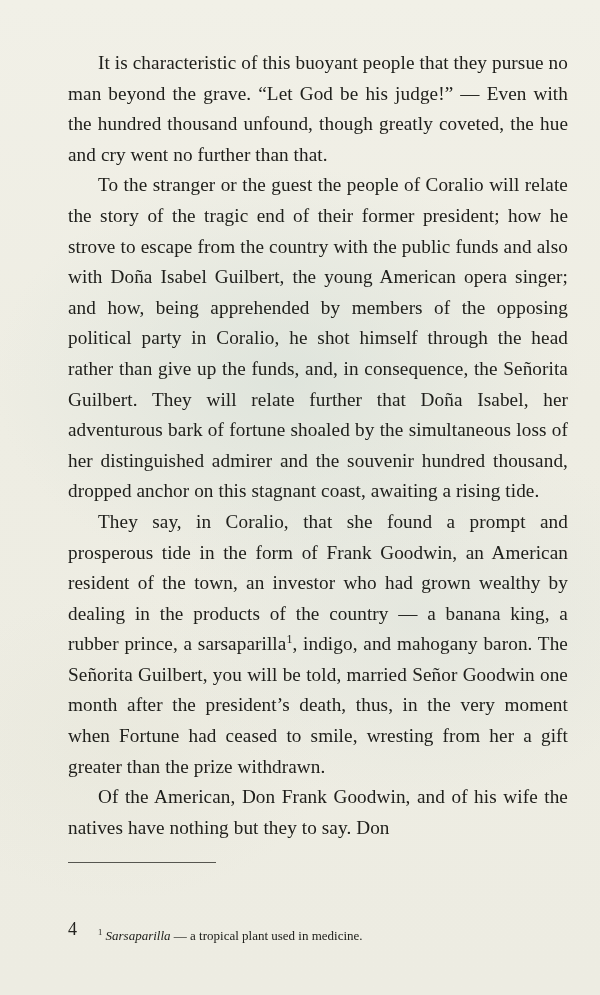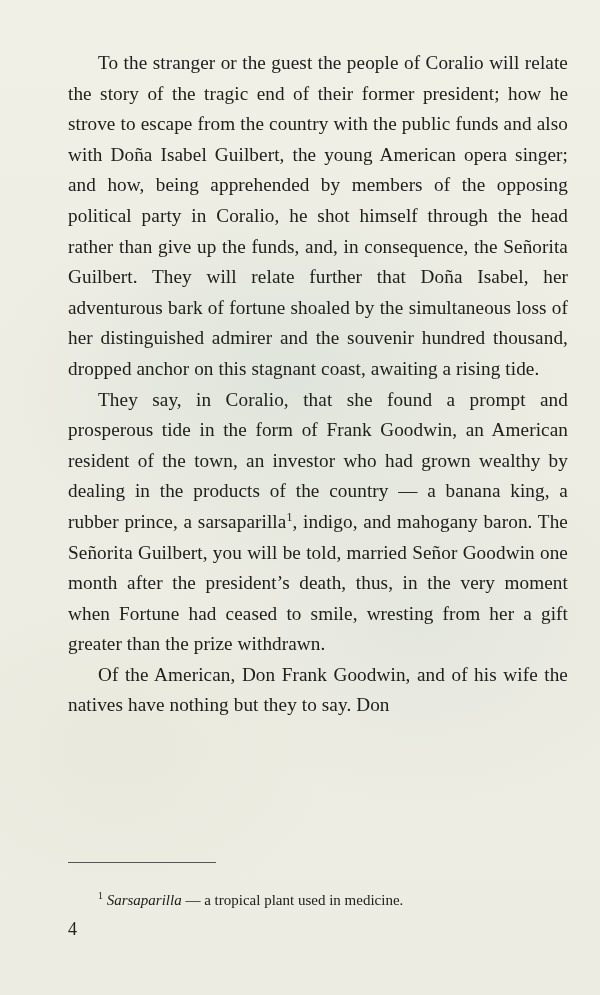--- a/index.html
+++ b/index.html
@@ -56,23 +56,23 @@
     left: 68px;
     top: 862px;
     width: 148px;
     height: 1px;
     background: #3b3b35;
     opacity: 0.85;
   }
   .footnote {
     position: absolute;
     left: 68px;
-    top: 888px;
+    top: 924px;
     width: 500px;
-    font-size: 15px;
+    font-size: 13px;
     line-height: 24px;
     text-align: justify;
   }
   .footnote .fn-indent {
     display: inline-block;
     width: 30px;
   }
   .footnote .fn-mark {
     font-size: 0.66em;
     vertical-align: super;
@@ -91,20 +91,21 @@
   }
 </style>
 </head>
 <body>
 
 <div class="paper"></div>
 
 <div class="page">
 
   <div class="body-text">
+    <p>It is characteristic of this buoyant people that they pursue no man beyond the grave. “Let God be his judge!” — Even with the hundred thousand unfound, though greatly coveted, the hue and cry went no further than that.</p>
     <p>To the stranger or the guest the people of Coralio will relate the story of the tragic end of their former president; how he strove to escape from the country with the public funds and also with Doña Isabel Guilbert, the young American opera singer; and how, being apprehended by members of the opposing political party in Coralio, he shot himself through the head rather than give up the funds, and, in consequence, the Señorita Guilbert. They will relate further that Doña Isabel, her adventurous bark of fortune shoaled by the simultaneous loss of her distinguished admirer and the souvenir hundred thousand, dropped anchor on this stagnant coast, awaiting a rising tide.</p>
     <p><span>They say, in Coralio, that she found a prompt and prosperous tide in the form of Frank Goodwin, an American resident of the town, an investor who had grown wealthy by dealing in the products of the country — a banana king, a rubber prince, a sarsaparilla</span><sup class="fn">1</sup><span>, indigo, and mahogany baron. The Señorita Guilbert, you will be told, married Señor Goodwin one month after the president’s death, thus, in the very moment when Fortune had ceased to smile, wresting from her a gift greater than the prize withdrawn.</span></p>
     <p>Of the American, Don Frank Goodwin, and of his wife the natives have nothing but they to say. Don</p>
   </div>
 
   <div class="footnote-rule"></div>
 
   <div class="footnote"><span class="fn-indent"></span><span class="fn-mark">1</span> <em>Sarsaparilla</em><span> — a tropical plant used in medicine.</span></div>
 
   <div class="folio">4</div>

